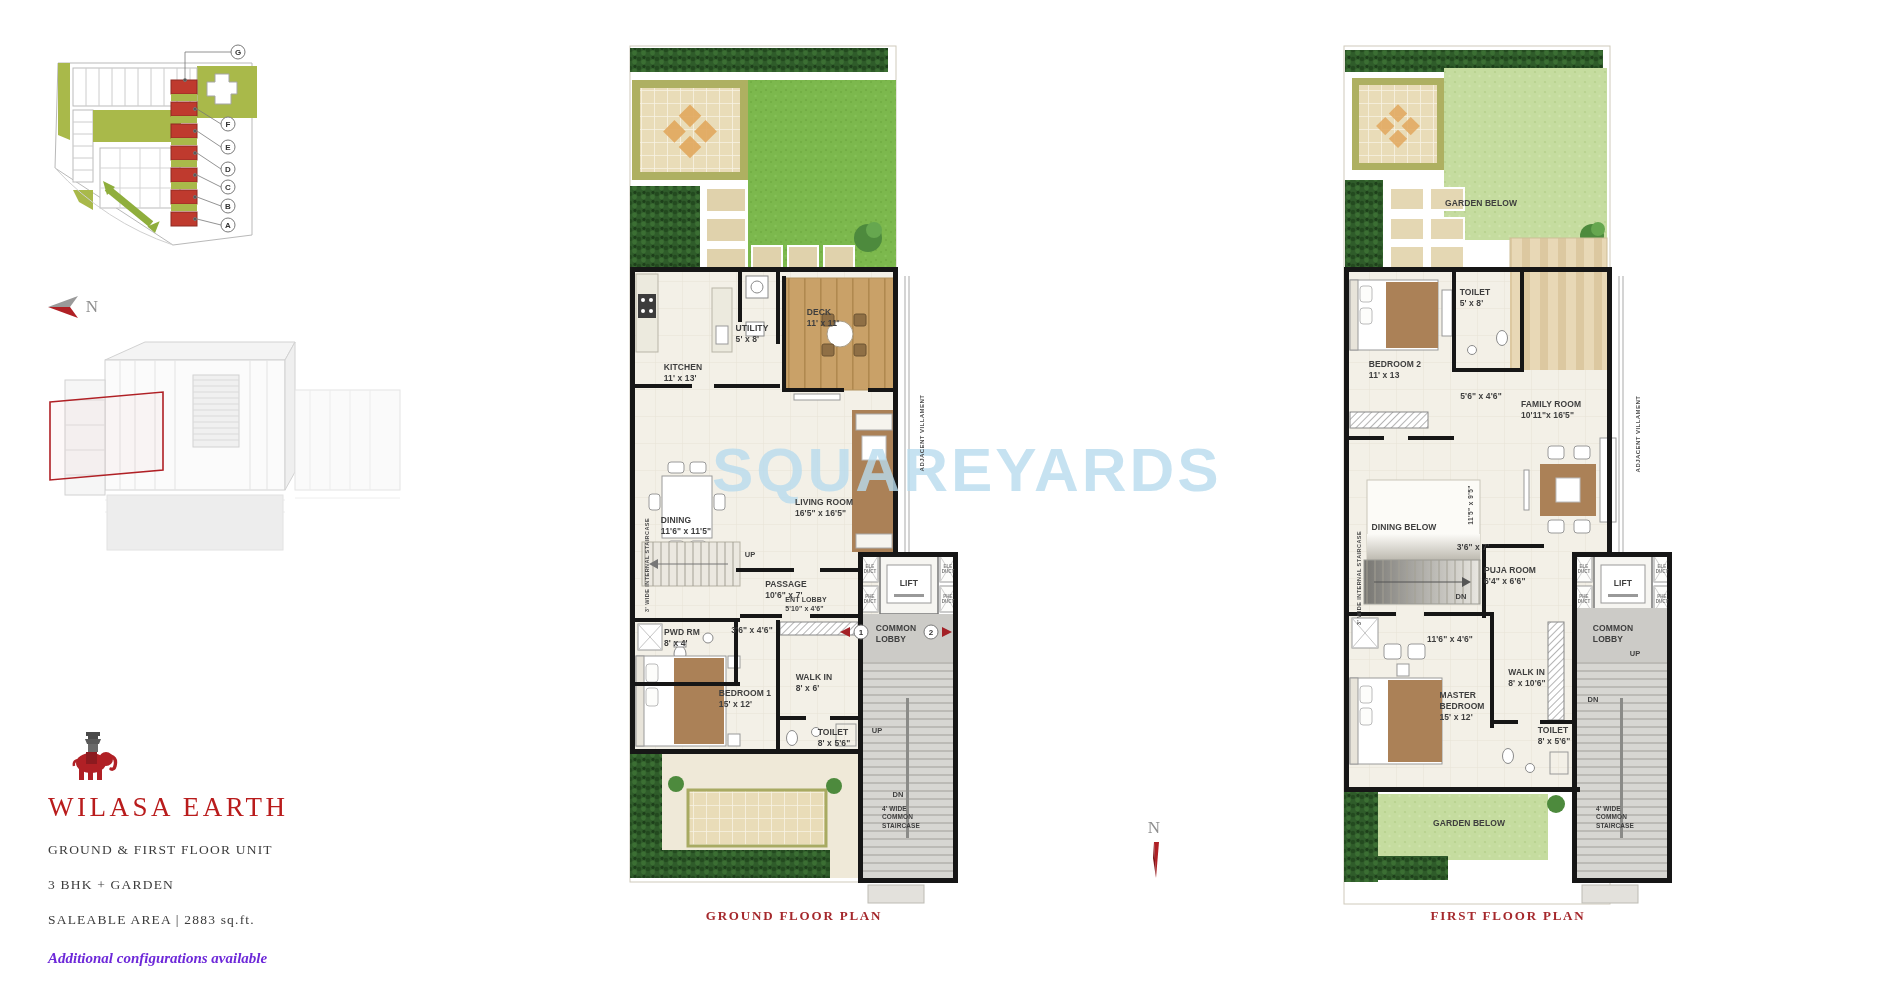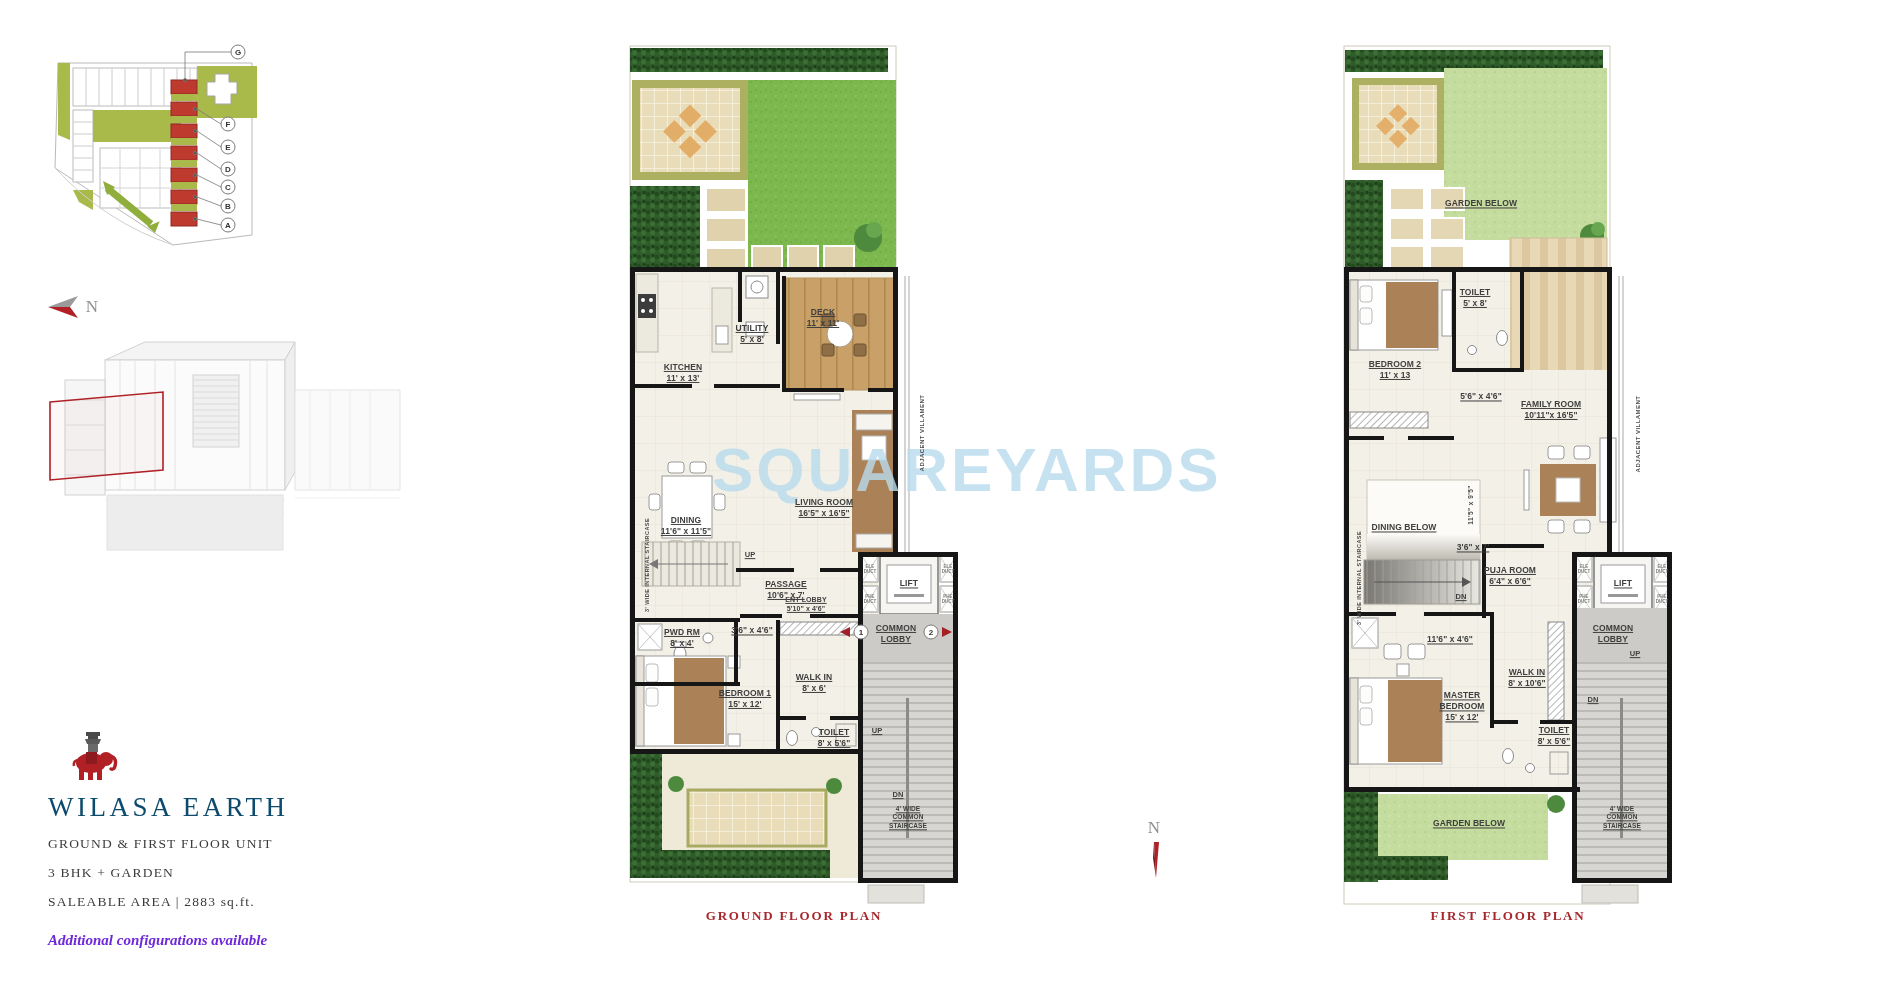--- a/index.html
+++ b/index.html
@@ -1,22 +1,22 @@
 <!DOCTYPE html>
 <html><head>
 <meta charset="utf-8">
 <style>
   html,body{margin:0;padding:0;background:#fff;}
   body{width:1900px;height:1000px;position:relative;overflow:hidden;font-family:"Liberation Sans",sans-serif;}
 
   .plan{position:absolute;width:332px;height:880px;}
   .plan svg{position:absolute;left:0;top:0;z-index:1;}
 
-  .lbl{position:absolute;z-index:10;transform:translate(-50%,-50%);text-align:center;
-       color:#3e3e3e;font:700 8.5px/1.3 "Liberation Sans",sans-serif;letter-spacing:.1px;text-decoration:underline;}
+  .lbl{position:absolute;z-index:10;transform:translate(-50%,-50%);
+       color:#3e3e3e;font:700 8.5px/1.3 "Liberation Sans",sans-serif;letter-spacing:.1px;}
   .lbl div{white-space:pre-line;}
   .sm{font-size:7.5px;}
   .vlbl{position:absolute;z-index:10;writing-mode:vertical-rl;
         transform:translate(-50%,-50%) rotate(180deg);
         font:700 6px "Liberation Sans",sans-serif;color:#4c4c4c;letter-spacing:.45px;white-space:nowrap;}
   .tinylbl{position:absolute;z-index:10;transform:translate(-50%,-50%);
         font:700 4.5px/1.15 "Liberation Sans",sans-serif;color:#7a7a7a;text-align:center;white-space:pre-line;}
 
   .marker{position:absolute;z-index:11;width:13px;height:13px;border:1px solid #7a7a7a;border-radius:50%;
         background:#fff;font:700 8px/13px "Liberation Sans",sans-serif;text-align:center;color:#333;
@@ -24,22 +24,22 @@
   .tri-l{position:absolute;z-index:11;width:0;height:0;transform:translate(-50%,-50%);
         border-right:10px solid #a32026;border-top:5.5px solid transparent;border-bottom:5.5px solid transparent;}
   .tri-r{position:absolute;z-index:11;width:0;height:0;transform:translate(-50%,-50%);
         border-left:10px solid #a32026;border-top:5.5px solid transparent;border-bottom:5.5px solid transparent;}
 
   .plancap{position:absolute;z-index:10;width:100%;text-align:center;
         font-family:"Liberation Serif",serif;font-size:13px;font-weight:700;
         letter-spacing:1.8px;color:#a5282c;}
 
   .brand{position:absolute;left:48px;top:792px;z-index:10;}
-  .brand-title{font:400 27px "Liberation Serif",serif;color:#0c4a6e;letter-spacing:3.5px;}
-  .brand-line{font:400 13.5px "Liberation Serif",serif;color:#3c3c3c;letter-spacing:1.2px;margin-top:13px;}
+  .brand-title{font:400 27px "Liberation Serif",serif;color:#b91c1c;letter-spacing:3.5px;}
+  .brand-line{font:400 13.5px "Liberation Serif",serif;color:#3c3c3c;letter-spacing:1.2px;margin-top:19px;}
   .brand-note{font:italic 600 15px "Liberation Serif",serif;color:#6d28d9;margin-top:22px;}
 
   .watermark{position:absolute;left:712px;top:434px;z-index:5;
         font:700 62px "Liberation Sans",sans-serif;letter-spacing:3px;
         color:#b9dcee;opacity:.8;white-space:nowrap;}
 
   .northlbl{position:absolute;z-index:10;font:400 17px "Liberation Serif",serif;color:#8e8e8e;
         transform:translate(-50%,-50%);}
 </style>
 </head>

